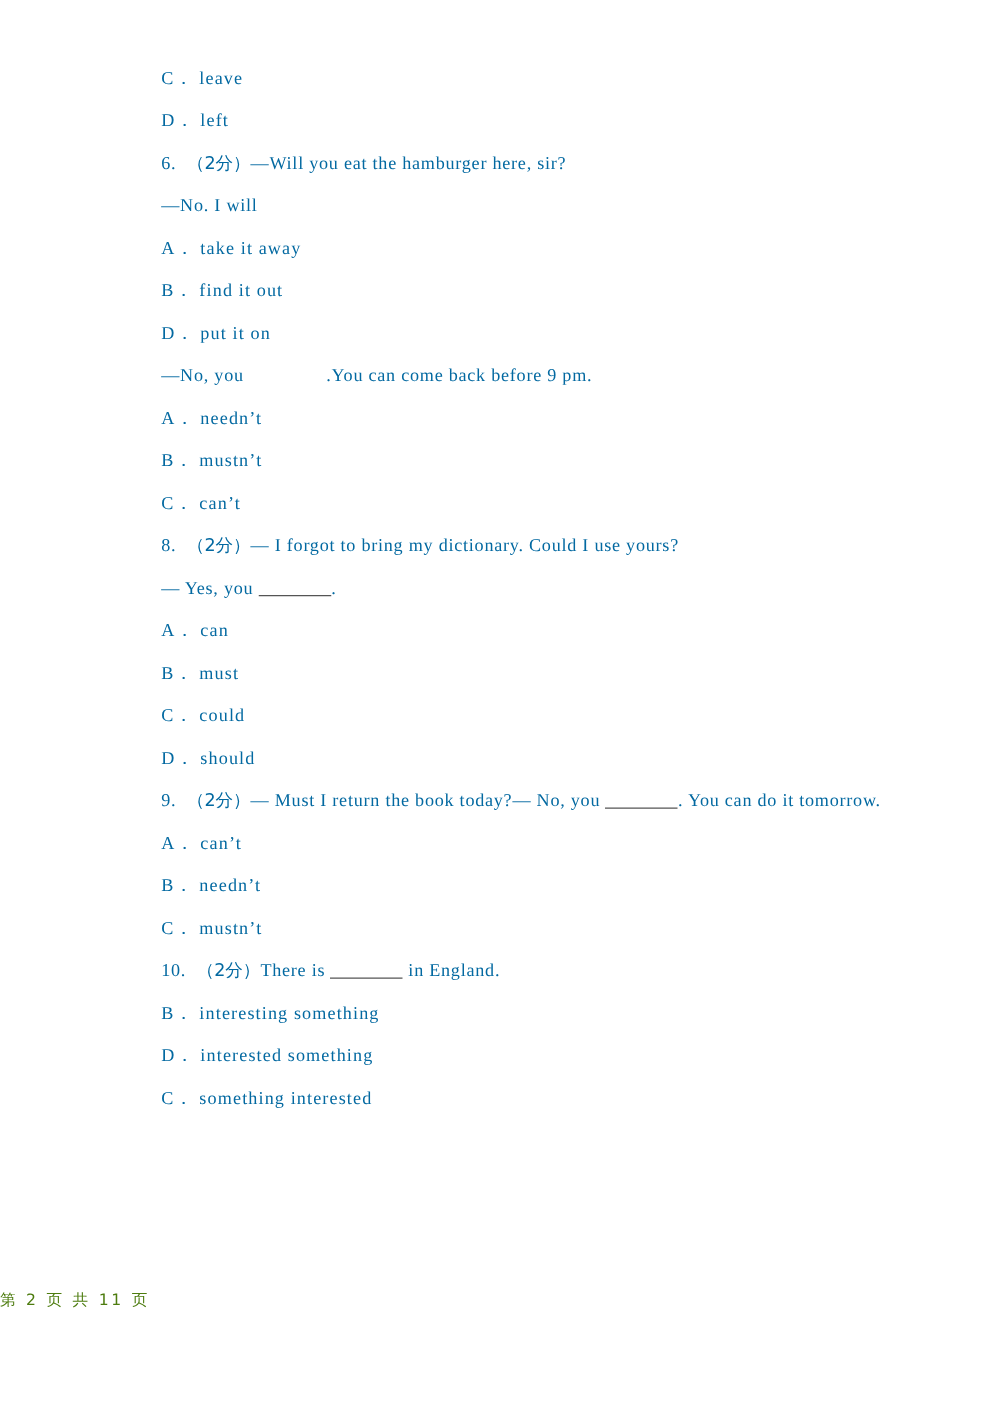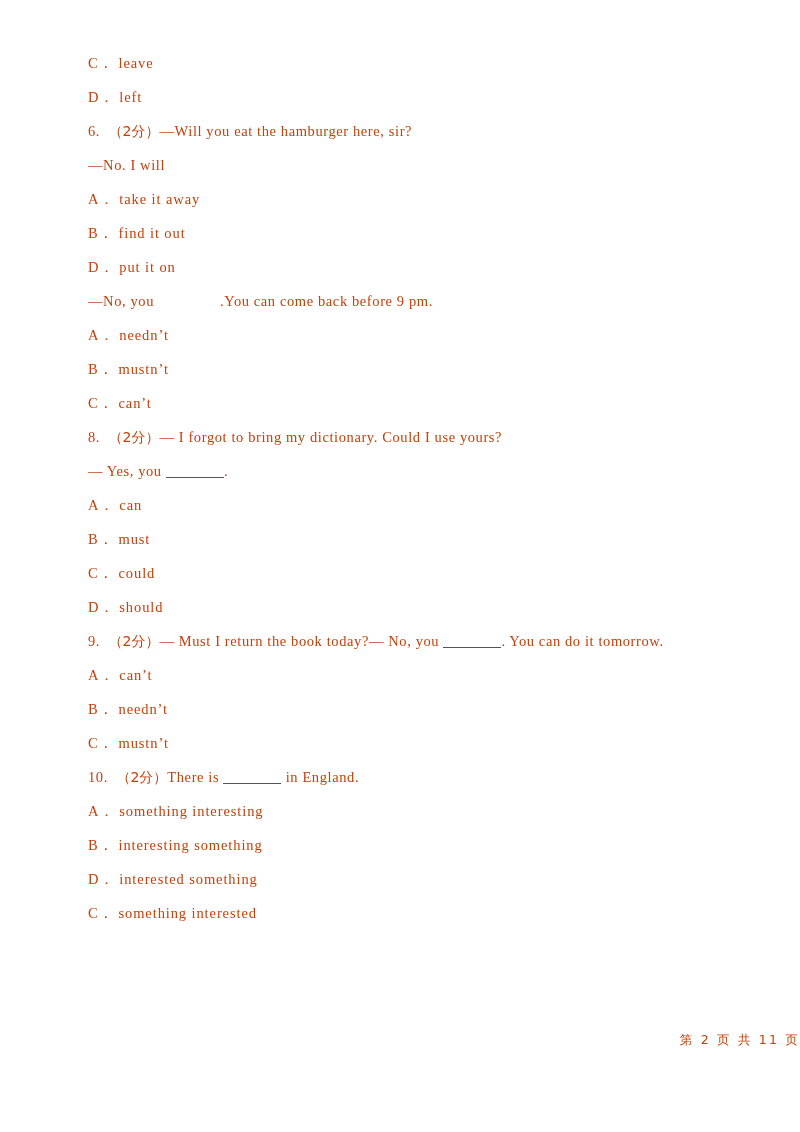--- a/index.html
+++ b/index.html
@@ -21,21 +21,22 @@
     left: 88px;
     top: 46px;
     width: 660px;
   }
   .line {
     height: 34px;
     line-height: 34px;
     font-size: 14.5px;
     letter-spacing: 0.9px;
     white-space: pre;
-    color: #c2410c;
+    color: #0369a1;
+    margin-left: 41px;
   }
   .line.qtext {
     letter-spacing: 0.6px;
   }
   .opt-letter {
     letter-spacing: 0.9px;
   }
   .qnum {
     letter-spacing: 0.6px;
   }
@@ -53,25 +54,25 @@
   .blank-w7 { width: 58px; }
   .blank-gap {
     display: inline-block;
     width: 66px;
   }
   .footer {
     position: absolute;
     left: 0;
     top: 1032px;
     width: 800px;
-    text-align: right;
+    text-align: left;
     font-family: "DejaVu Sans", sans-serif;
     font-size: 12.5px;
     letter-spacing: 2.2px;
-    color: #c2410c;
+    color: #4d7c0f;
     white-space: pre;
   }
 </style>
 </head>
 <body>
 
 <div class="page">
 
   <div class="doc-body">
 
@@ -115,21 +116,20 @@
     <div class="line qtext"><span class="qnum">9.</span><span>  </span><span class="cn">（2分）</span><span>— Must I return the book today?— No, you </span><span class="blank blank-w7"></span><span>. You can do it tomorrow.</span></div>
 
     <div class="line"><span class="opt-letter">A． can’t</span></div>
 
     <div class="line"><span class="opt-letter">B． needn’t</span></div>
 
     <div class="line"><span class="opt-letter">C． mustn’t</span></div>
 
     <div class="line qtext"><span class="qnum">10.</span><span>  </span><span class="cn">（2分）</span><span>There is </span><span class="blank blank-w7"></span><span> in England.</span></div>
 
-    <div class="line"><span class="opt-letter">A． something interesting</span></div>
 
     <div class="line"><span class="opt-letter">B． interesting something</span></div>
 
     <div class="line"><span class="opt-letter">D． interested something</span></div>
 
     <div class="line"><span class="opt-letter">C． something interested</span></div>
 
   </div>
 
   <div class="footer">第 2 页 共 11 页</div>

